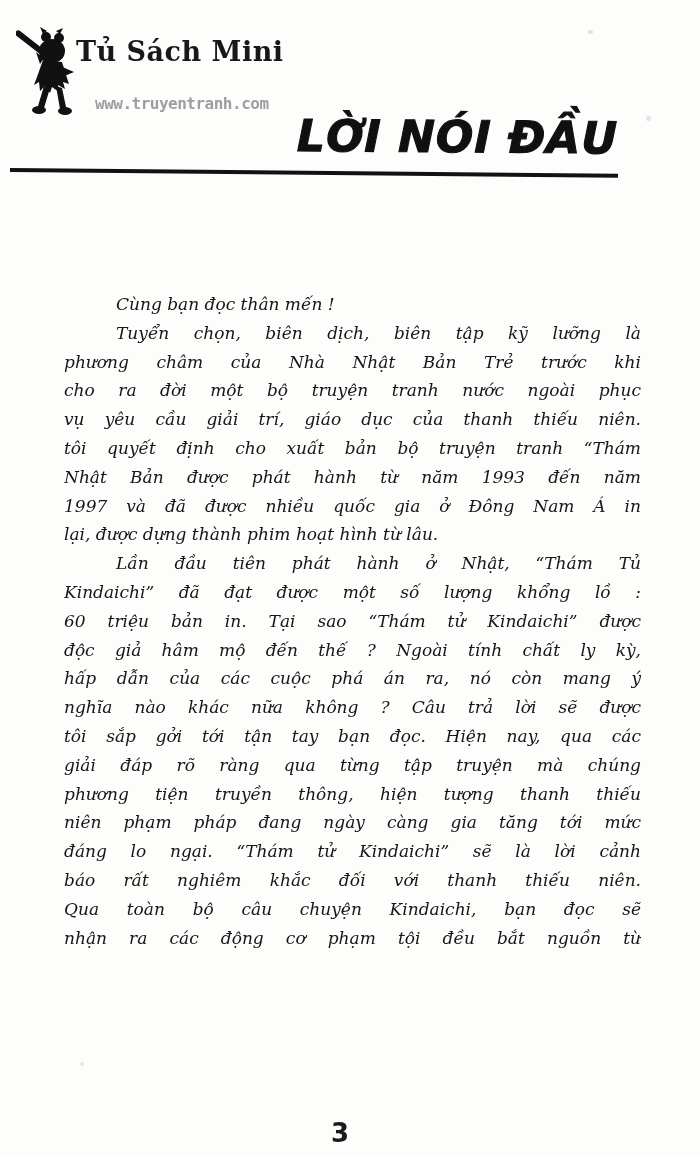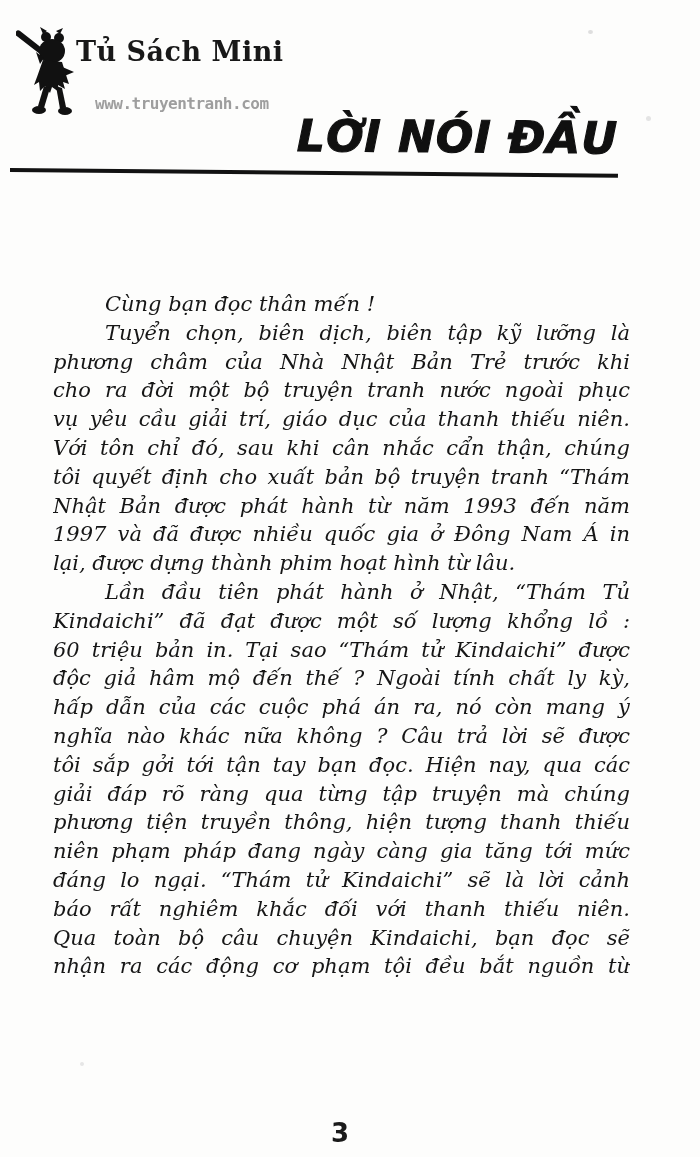--- a/index.html
+++ b/index.html
@@ -42,24 +42,24 @@
   }
   .header-rule {
     position: absolute; left: 10px; top: 168px; width: 608px; height: 4px;
     background: #121212;
     transform: rotate(0.55deg);
     transform-origin: left center;
   }
 
   
   .body-text {
-    position: absolute; left: 53px; top: 290px; width: 577px;
+    position: absolute; left: 64px; top: 290px; width: 577px;
     font-family: "DejaVu Serif", serif;
     font-style: italic;
-    font-size: 21px;
+    font-size: 17px;
     color: #161616;
   }
   .body-text .line {
     height: 28.8px; line-height: 28.8px;
     overflow: hidden; white-space: nowrap;
   }
   .body-text .line.justify {
     white-space: normal;
     text-align: justify;
     text-align-last: justify;
@@ -116,21 +116,20 @@
 
 <div class="header-title">LỜI NÓI ĐẦU</div>
 <div class="header-rule"></div>
 
 <div class="body-text">
     <div class="line indent">Cùng bạn đọc thân mến !</div>
     <div class="line indent justify">Tuyển chọn, biên dịch, biên tập kỹ lưỡng là</div>
     <div class="line justify">phương châm của Nhà Nhật Bản Trẻ trước khi</div>
     <div class="line justify">cho ra đời một bộ truyện tranh nước ngoài phục</div>
     <div class="line justify">vụ yêu cầu giải trí, giáo dục của thanh thiếu niên.</div>
-    <div class="line justify">Với tôn chỉ đó, sau khi cân nhắc cẩn thận, chúng</div>
     <div class="line justify">tôi quyết định cho xuất bản bộ truyện tranh “Thám</div>
     <div class="line justify">Nhật Bản được phát hành từ năm 1993 đến năm</div>
     <div class="line justify">1997 và đã được nhiều quốc gia ở Đông Nam Á in</div>
     <div class="line">lại, được dựng thành phim hoạt hình từ lâu.</div>
     <div class="line indent justify">Lần đầu tiên phát hành ở Nhật, “Thám Tủ</div>
     <div class="line justify">Kindaichi” đã đạt được một số lượng khổng lồ :</div>
     <div class="line justify">60 triệu bản in. Tại sao “Thám tử Kindaichi” được</div>
     <div class="line justify">độc giả hâm mộ đến thế ? Ngoài tính chất ly kỳ,</div>
     <div class="line justify">hấp dẫn của các cuộc phá án ra, nó còn mang ý</div>
     <div class="line justify">nghĩa nào khác nữa không ? Câu trả lời sẽ được</div>

